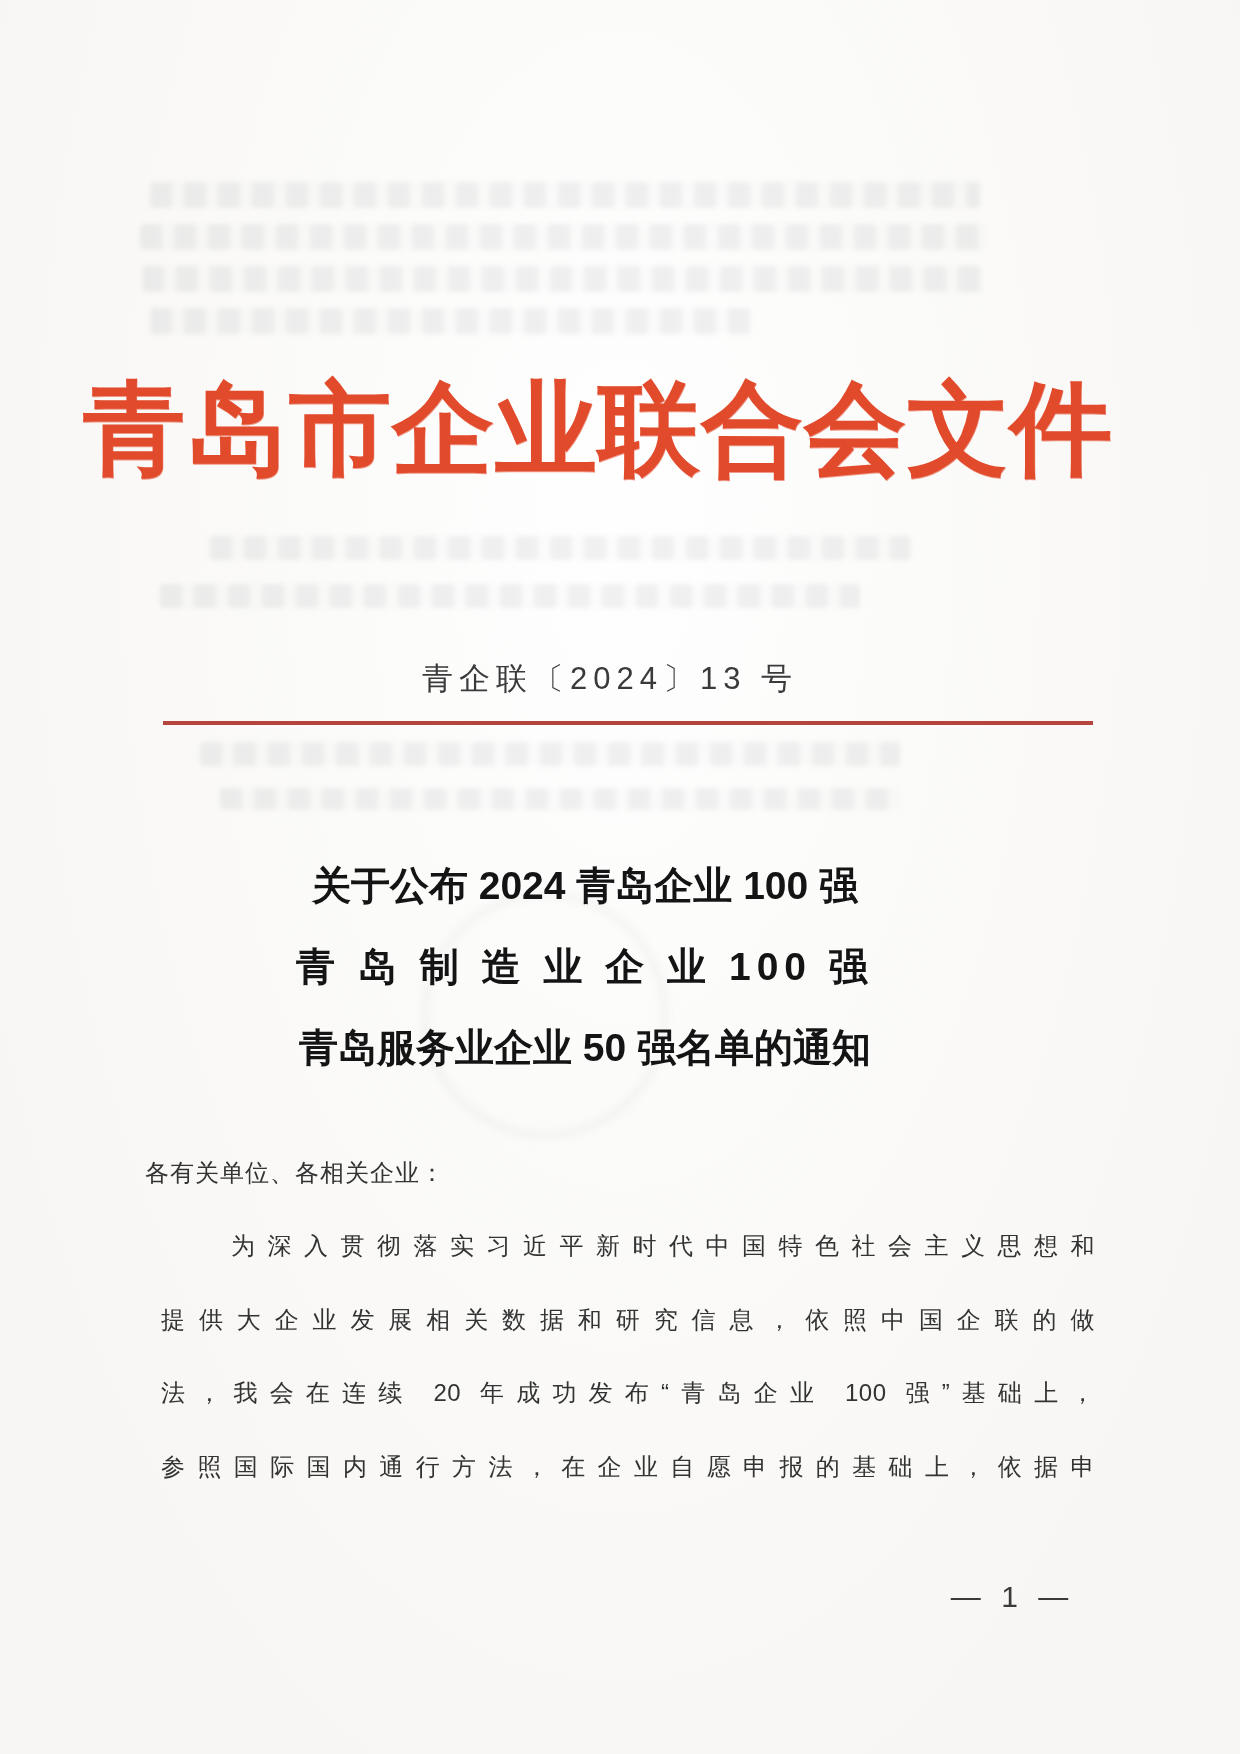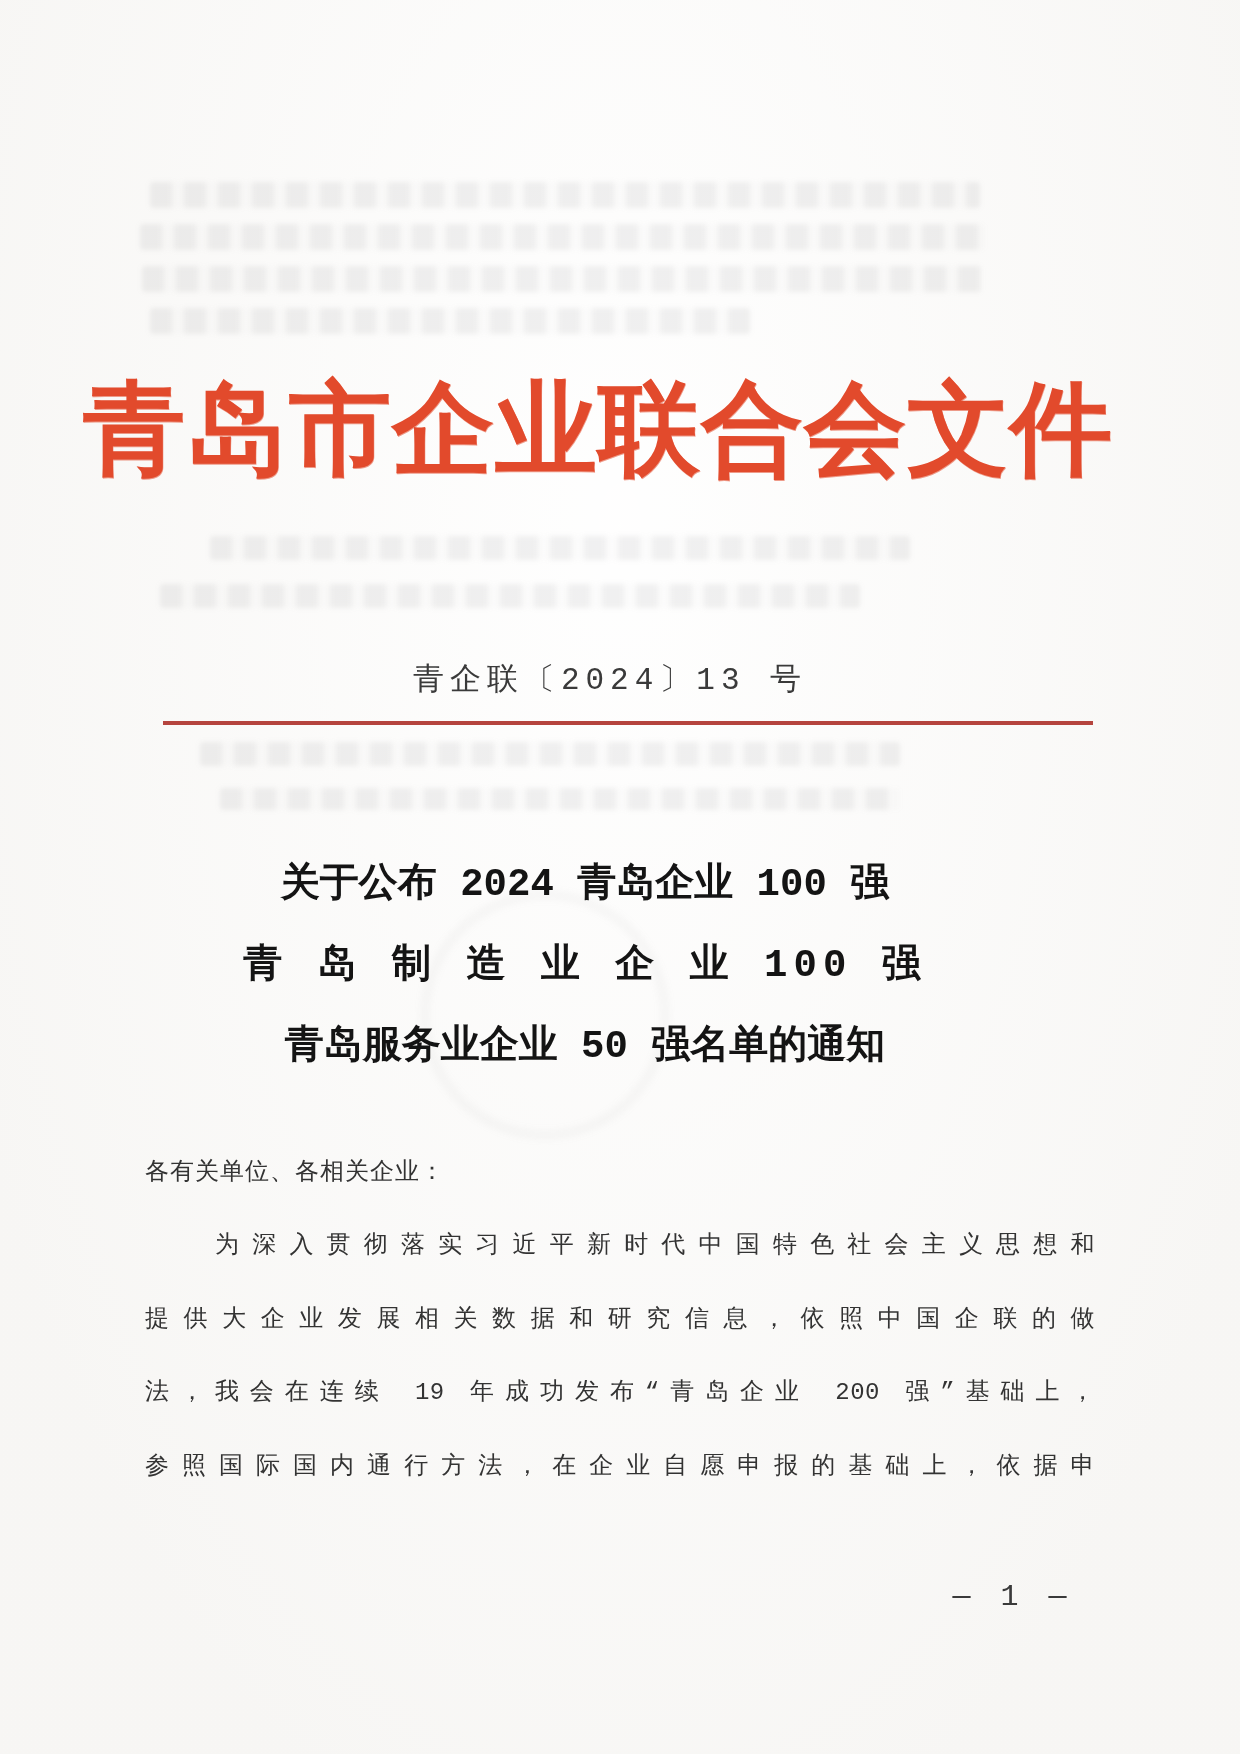--- a/index.html
+++ b/index.html
@@ -9,21 +9,21 @@
   }
   .page {
     position: relative;
     width: 1240px;
     height: 1754px;
     margin: 0 auto;
     background:
       radial-gradient(ellipse at 50% 30%, rgba(255,255,255,0.9), rgba(0,0,0,0.015) 80%),
       #fbfaf8;
     overflow: hidden;
-    font-family: Liberation Mono, monospace;
+    font-family: Liberation Sans, sans-serif;
     color: #2b2b2b;
   }
 
   
   .ghost {
     position: absolute;
     filter: blur(2.5px);
     background: repeating-linear-gradient(
       90deg,
       rgba(120,120,125,0.10) 0 22px,
@@ -109,20 +109,21 @@
     letter-spacing: 1px;
     white-space: nowrap;
   }
   .para-line {
     line-height: 73.5px;
     text-align: justify;
     text-align-last: justify;
     letter-spacing: 0.5px;
     height: 73.5px;
     overflow: hidden;
+    margin-left: 16px;
   }
   .para-line.indent {
     text-indent: 70px;
   }
 
   .page-number {
     position: absolute;
     top: 1580px;
     left: 930px;
     width: 165px;
@@ -157,19 +158,19 @@
   <div class="notice-title">
     <div class="line">关于公布 2024 青岛企业 100 强</div>
     <div class="line spaced">青 岛 制 造 业 企 业 100 强</div>
     <div class="line">青岛服务业企业 50 强名单的通知</div>
   </div>
 
   <div class="body-block">
     <div class="salutation">各有关单位、各相关企业：</div>
     <div class="para-line indent">为深入贯彻落实习近平新时代中国特色社会主义思想和</div>
     <div class="para-line">提供大企业发展相关数据和研究信息，依照中国企联的做</div>
-    <div class="para-line">法，我会在连续 19 年成功发布“青岛企业 200 强”基础上，</div>
+    <div class="para-line">法，我会在连续 20 年成功发布“青岛企业 100 强”基础上，</div>
     <div class="para-line">参照国际国内通行方法，在企业自愿申报的基础上，依据申</div>
   </div>
 
   <div class="page-number">— 1 —</div>
 
 </div>
 
 </body></html>

